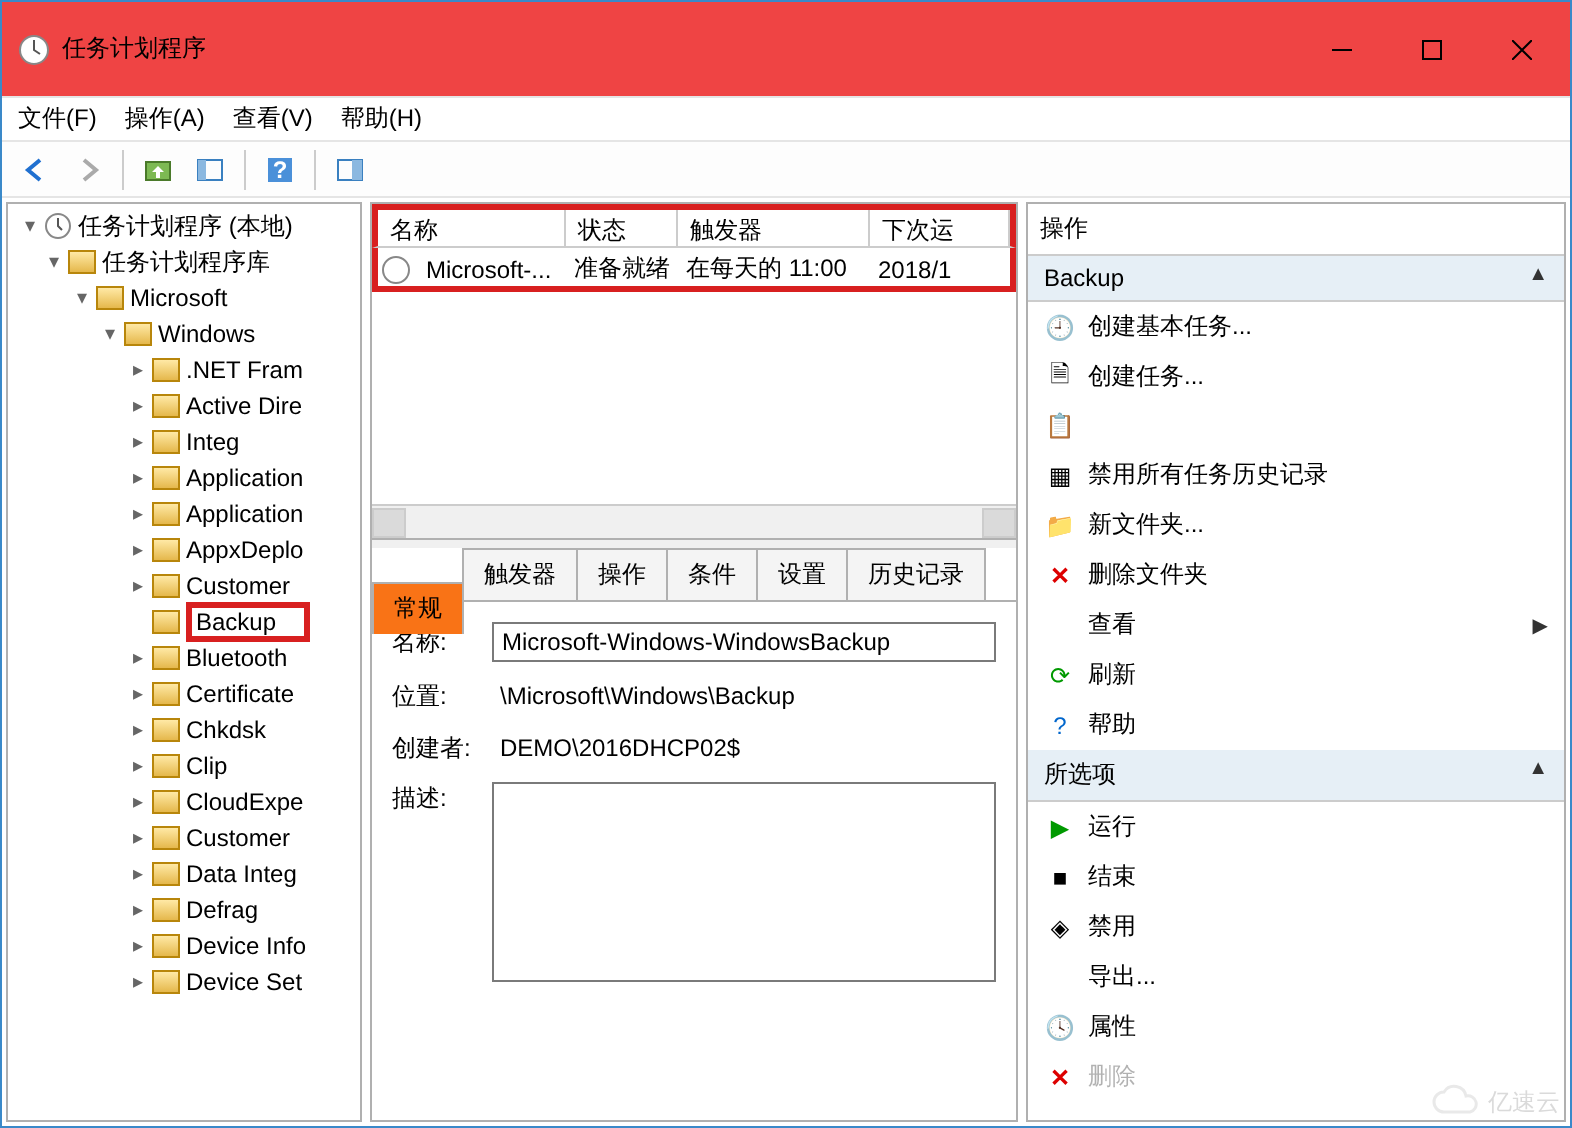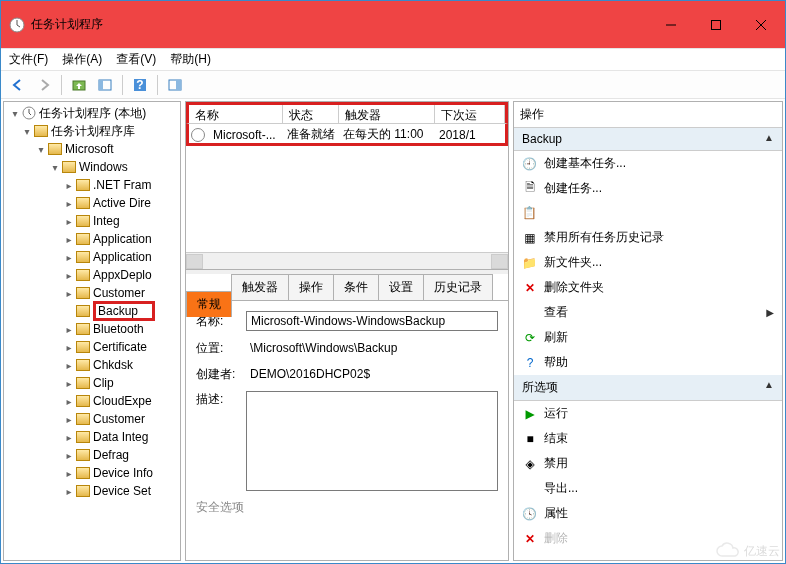--- a/index.html
+++ b/index.html
@@ -292,21 +292,20 @@
             <div style="padding:2px 4px">\Microsoft\Windows\Backup</div>
           </div>
         <div class="prow">
             <div class="plabel">创建者:</div>
             <div style="padding:2px 4px">DEMO\2016DHCP02$</div>
           </div>
         <div class="prow" style="align-items:flex-start">
             <div class="plabel">描述:</div>
             <div class="pval" style="height:100px"></div>
           </div>
-        <div style="color:#888">安全选项</div>
       </div>
     </div>
   </div>
 
   <div class="pane pane-right">
     <div class="pane-header">操作</div>
     <div class="actions">
       <div class="act-section">
           <span>Backup</span>
           <span class="arrow">▲</span>

